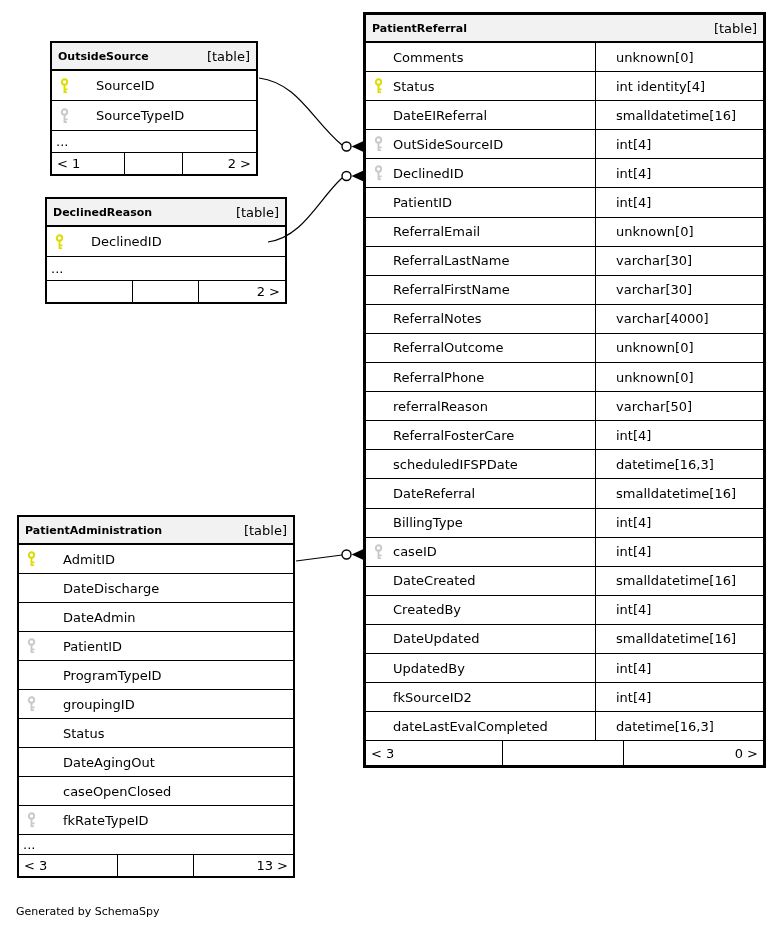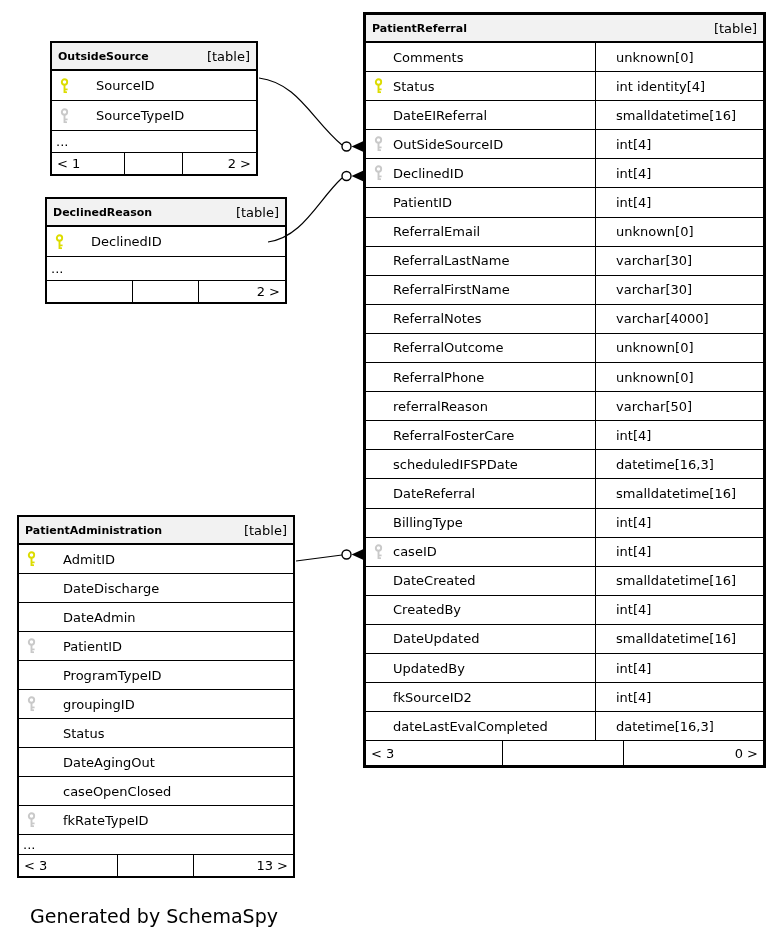--- a/index.html
+++ b/index.html
@@ -31,21 +31,21 @@
   .fcell.l{width:36%;border-right:1px solid #000;}
   .fcell.m{width:28%;border-right:1px solid #000;}
   .fcell.r{flex:1;justify-content:flex-end;}
   .t-pr .fcell.l{width:34.5%;}
   .t-pr .fcell.m{width:30.5%;}
   .keycell svg{display:block;}
   .key-none svg{visibility:hidden;}
   .key-primary svg .ks{stroke:#dcdc00;}
   .key-foreign svg .ks{stroke:#c9c9c9;}
   .overlay{position:absolute;left:0;top:0;z-index:5;pointer-events:none;}
-  .caption{position:absolute;left:30px;top:905px;font-size:19px;}
+  .caption{position:absolute;left:16px;top:905px;font-size:11px;}
 </style>
 </head>
 <body>
 
 <div class="tbl t-os" style="left:50px;top:41px;width:208px;">
   <div class="thead">
     <span class="tname">OutsideSource</span>
     <span class="badge">[table]</span>
   </div>
   <div>

